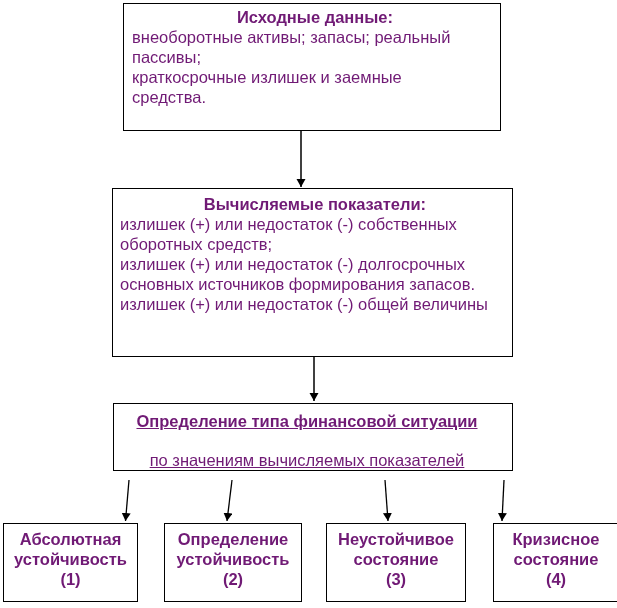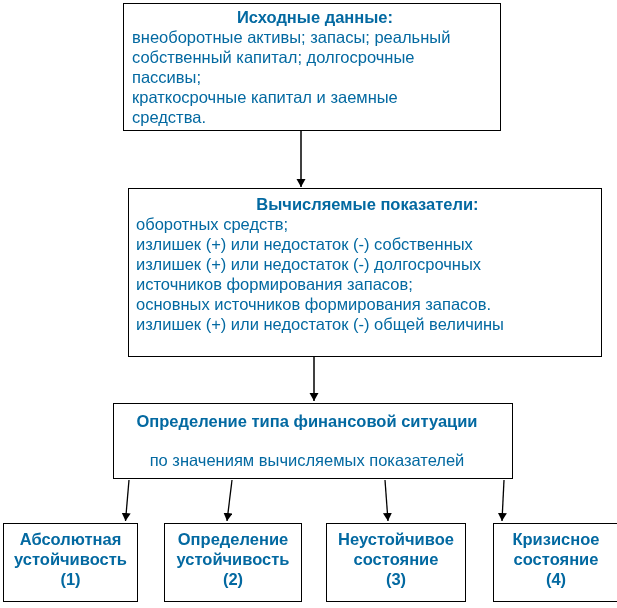--- a/index.html
+++ b/index.html
@@ -6,21 +6,21 @@
     margin: 0;
     padding: 0;
     background: #ffffff;
   }
   .canvas {
     position: relative;
     width: 617px;
     height: 608px;
     background: #ffffff;
     font-family: "Liberation Sans", sans-serif;
-    color: #0369a1;
+    color: #701a75;
     overflow: hidden;
   }
   .connectors {
     position: absolute;
     left: 0; top: 0;
     width: 617px; height: 608px;
     pointer-events: none;
     z-index: 0;
   }
   .box {
@@ -39,28 +39,29 @@
   }
   .line { white-space: nowrap; }
   .centered { text-align: center; }
 
   #box-initial-data {
     left: 123px; top: 3px;
     width: 378px; height: 128px;
     padding: 3px 2px 0 8px;
   }
   #box-indicators {
-    left: 128px; top: 188px;
-    width: 474px; height: 169px;
+    left: 112px; top: 188px;
+    width: 401px; height: 169px;
     padding: 5px 2px 0 7px;
   }
   #box-determination {
     left: 113px; top: 403px;
-    width: 400px; height: 76px;
+    width: 400px; height: 68px;
     padding: 7px 12px 0 0;
+    text-decoration: underline;
   }
   .outcome {
     top: 523px;
     height: 79px;
     padding-top: 5px;
     text-align: center;
     font-weight: bold;
   }
   #outcome-1 { left: 3px;   width: 135px; }
   #outcome-2 { left: 164px; width: 138px; }
@@ -82,32 +83,30 @@
     <line x1="314" y1="357" x2="314" y2="401" stroke="#000000" stroke-width="1.5" marker-end="url(#arrowhead)"></line>
     <line x1="129" y1="480" x2="125.5" y2="521" stroke="#000000" stroke-width="1.3" marker-end="url(#arrowhead)"></line>
     <line x1="232" y1="480" x2="227" y2="521" stroke="#000000" stroke-width="1.3" marker-end="url(#arrowhead)"></line>
     <line x1="385" y1="480" x2="388" y2="521" stroke="#000000" stroke-width="1.3" marker-end="url(#arrowhead)"></line>
     <line x1="504" y1="480" x2="502" y2="521" stroke="#000000" stroke-width="1.3" marker-end="url(#arrowhead)"></line>
   </svg>
 
   <div class="box" id="box-initial-data">
     <div class="box-title">Исходные данные:</div>
     <div class="line">внеоборотные активы; запасы; реальный</div>
-    <div class="line">собственный капитал; долгосрочные</div>
     <div class="line">пассивы;</div>
-    <div class="line">краткосрочные капитал и заемные</div>
+    <div class="line">краткосрочные излишек и заемные</div>
     <div class="line">средства.</div>
   </div>
 
   <div class="box" id="box-indicators">
     <div class="box-title">Вычисляемые показатели:</div>
+    <div class="line">излишек (+) или недостаток (-) собственных</div>
     <div class="line">оборотных средств;</div>
-    <div class="line">излишек (+) или недостаток (-) собственных</div>
     <div class="line">излишек (+) или недостаток (-) долгосрочных</div>
-    <div class="line">источников формирования запасов;</div>
     <div class="line">основных источников формирования запасов.</div>
     <div class="line">излишек (+) или недостаток (-) общей величины</div>
   </div>
 
   <div class="box centered" id="box-determination">
     <div class="box-title">Определение типа финансовой ситуации</div>
     <div class="line" style="white-space:normal;margin-top:19px;">по значениям вычисляемых показателей</div>
   </div>
 
   <div class="box outcome" id="outcome-1">

